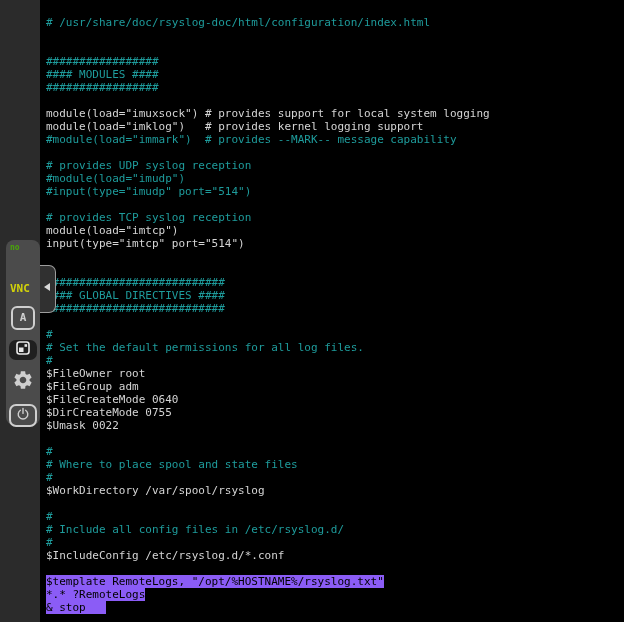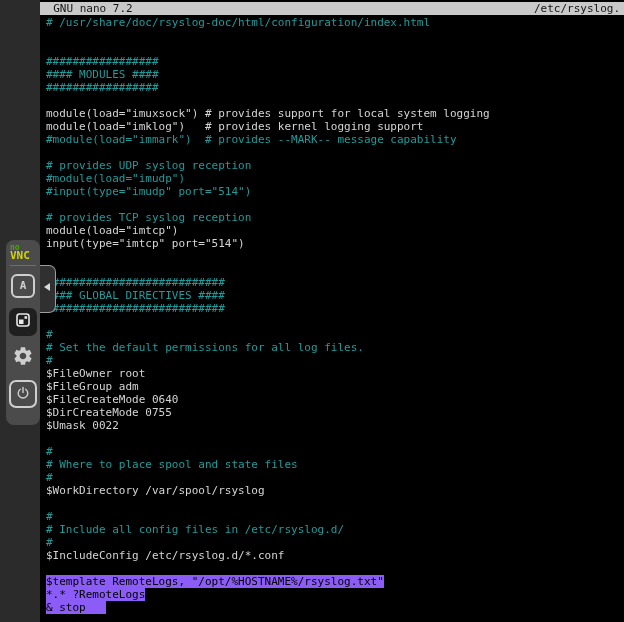--- a/index.html
+++ b/index.html
@@ -16,21 +16,21 @@
   .rows{position:absolute;left:6px;top:16px;right:0;font-size:11px;line-height:13px;white-space:pre;}
   .row{height:13px;}
   .teal{color:#1e9c9c;}
   .fg{color:#d5d5d5;}
   .sel{background:#8b5cf6;color:#000;}
   
   .vnc-panel{position:absolute;left:6px;top:240px;width:34px;height:185px;background:#4b4b4b;
              border-radius:8px;z-index:10;display:flex;flex-direction:column;align-items:center;}
   .logo{margin-top:4px;font-weight:bold;font-size:9px;line-height:8px;letter-spacing:0px;text-align:left;width:26px;}
   .logo .no{color:#49a40a;font-size:8px;display:block;margin-left:0;}
-  .logo .vnc{color:#d2d20a;font-size:11px;display:block;}
+  .logo .vnc{color:#d2d20a;font-size:11px;display:block;margin-top:33px;}
   .panel-divider{width:26px;height:1px;background:#6e6e6e;margin:5px 0 8px 0;}
   .btn{display:flex;align-items:center;justify-content:center;cursor:pointer;}
   .keycap{width:20px;height:20px;border:2px solid #cfcfcf;border-radius:6px;color:#cfcfcf;
           font-size:11px;font-weight:bold;line-height:20px;text-align:center;margin-bottom:10px;}
   .btn-active{width:28px;height:28px;background:#1f1f1f;border-radius:7px;margin-bottom:10px;}
   .gearbtn{width:24px;height:24px;margin-bottom:10px;}
   .powerbtn{width:24px;height:24px;border:2px solid #cfcfcf;border-radius:7px;}
   
   .handle{position:absolute;left:40px;top:265px;width:15px;height:46px;background:#303030;
           border:1px solid #9d9d9d;border-left:none;border-radius:0 7px 7px 0;z-index:9;cursor:pointer;}
@@ -39,24 +39,20 @@
             border-right:6px solid #d8d8d8;}
 </style>
 </head>
 <body>
 
 <div class="screen">
 
   <div class="left-strip"></div>
 
   <div class="terminal">
-    <div class="titlebar">
-      <span class="app">  GNU nano 7.2</span>
-      <span class="file">/etc/rsyslog.</span>
-    </div>
     <div class="rows" id="rows"><div class="row"><span class="teal"># /usr/share/doc/rsyslog-doc/html/configuration/index.html</span></div><div class="row"></div><div class="row"></div><div class="row"><span class="teal">#################</span></div><div class="row"><span class="teal">#### MODULES ####</span></div><div class="row"><span class="teal">#################</span></div><div class="row"></div><div class="row"><span class="fg">module(load="imuxsock") # provides support for local system logging</span></div><div class="row"><span class="fg">module(load="imklog")   # provides kernel logging support</span></div><div class="row"><span class="teal">#module(load="immark")  # provides --MARK-- message capability</span></div><div class="row"></div><div class="row"><span class="teal"># provides UDP syslog reception</span></div><div class="row"><span class="teal">#module(load="imudp")</span></div><div class="row"><span class="teal">#input(type="imudp" port="514")</span></div><div class="row"></div><div class="row"><span class="teal"># provides TCP syslog reception</span></div><div class="row"><span class="fg">module(load="imtcp")</span></div><div class="row"><span class="fg">input(type="imtcp" port="514")</span></div><div class="row"></div><div class="row"></div><div class="row"><span class="teal">###########################</span></div><div class="row"><span class="teal">#### GLOBAL DIRECTIVES ####</span></div><div class="row"><span class="teal">###########################</span></div><div class="row"></div><div class="row"><span class="teal">#</span></div><div class="row"><span class="teal"># Set the default permissions for all log files.</span></div><div class="row"><span class="teal">#</span></div><div class="row"><span class="fg">$FileOwner root</span></div><div class="row"><span class="fg">$FileGroup adm</span></div><div class="row"><span class="fg">$FileCreateMode 0640</span></div><div class="row"><span class="fg">$DirCreateMode 0755</span></div><div class="row"><span class="fg">$Umask 0022</span></div><div class="row"></div><div class="row"><span class="teal">#</span></div><div class="row"><span class="teal"># Where to place spool and state files</span></div><div class="row"><span class="teal">#</span></div><div class="row"><span class="fg">$WorkDirectory /var/spool/rsyslog</span></div><div class="row"></div><div class="row"><span class="teal">#</span></div><div class="row"><span class="teal"># Include all config files in /etc/rsyslog.d/</span></div><div class="row"><span class="teal">#</span></div><div class="row"><span class="fg">$IncludeConfig /etc/rsyslog.d/*.conf</span></div><div class="row"></div><div class="row"><span class="sel">$template RemoteLogs, "/opt/%HOSTNAME%/rsyslog.txt"</span></div><div class="row"><span class="sel">*.* ?RemoteLogs</span></div><div class="row"><span class="sel">&amp; stop   </span></div></div>
   </div>
 
   <div class="vnc-panel">
     <div class="logo">
       <span class="no">no</span>
       <span class="vnc">VNC</span>
     </div>
     <div class="panel-divider"></div>
 

